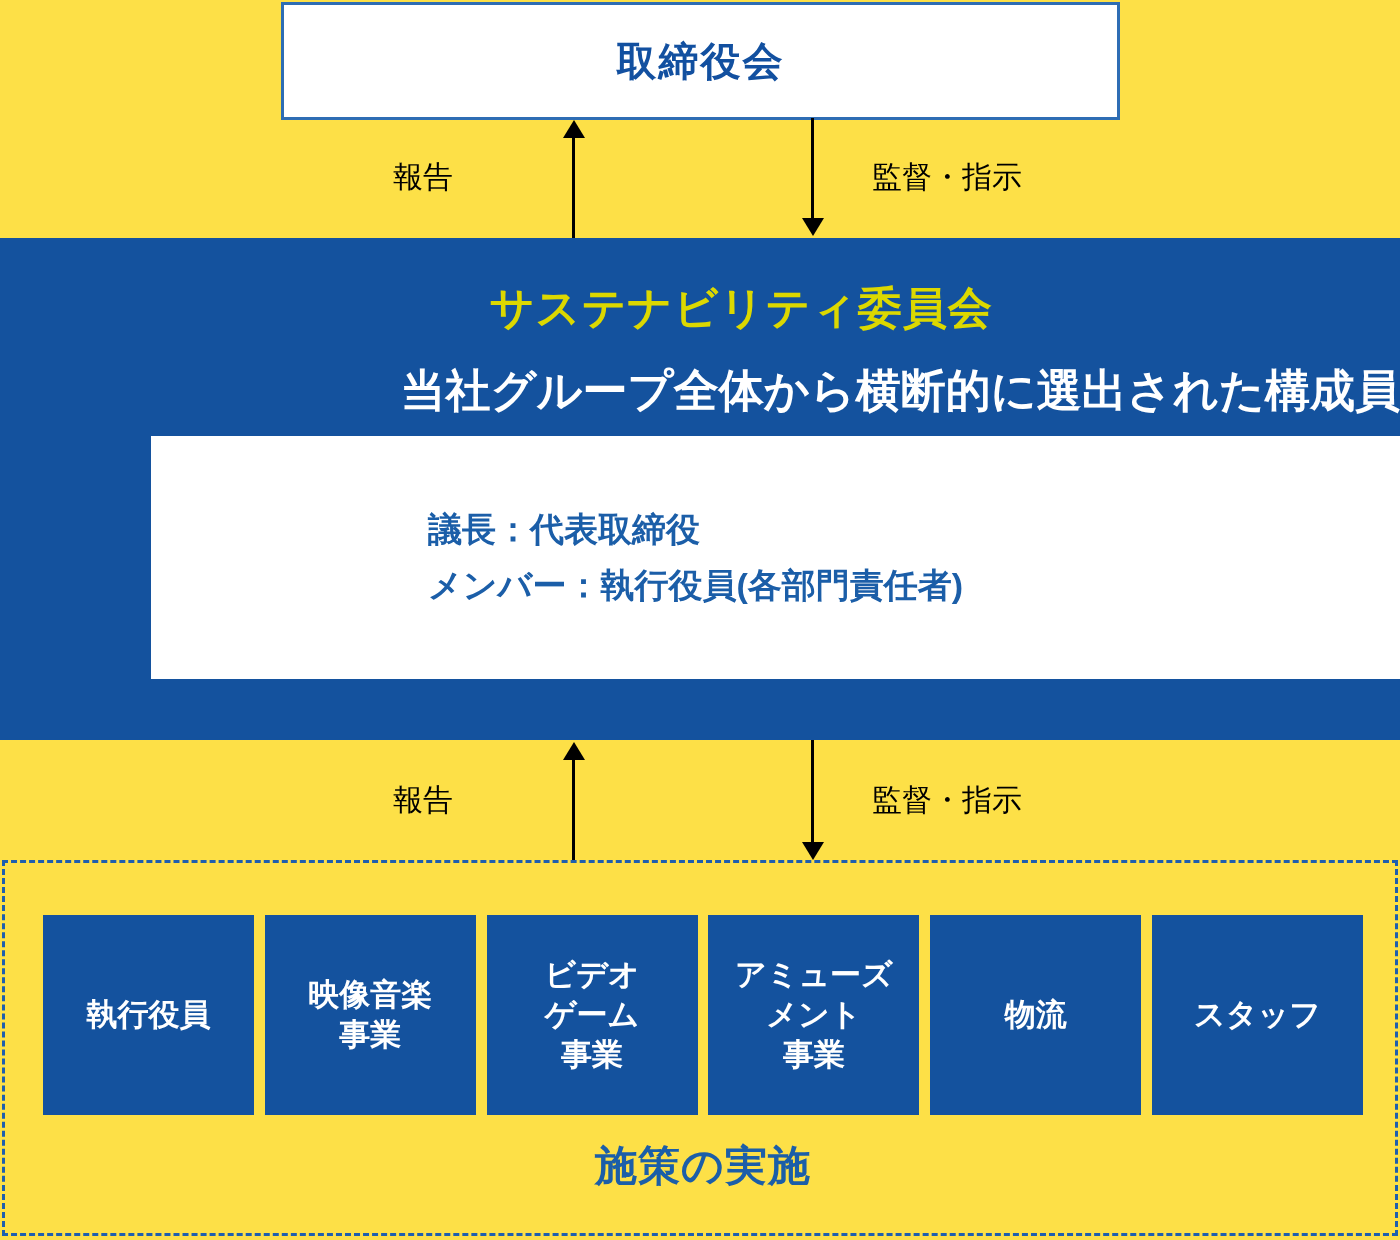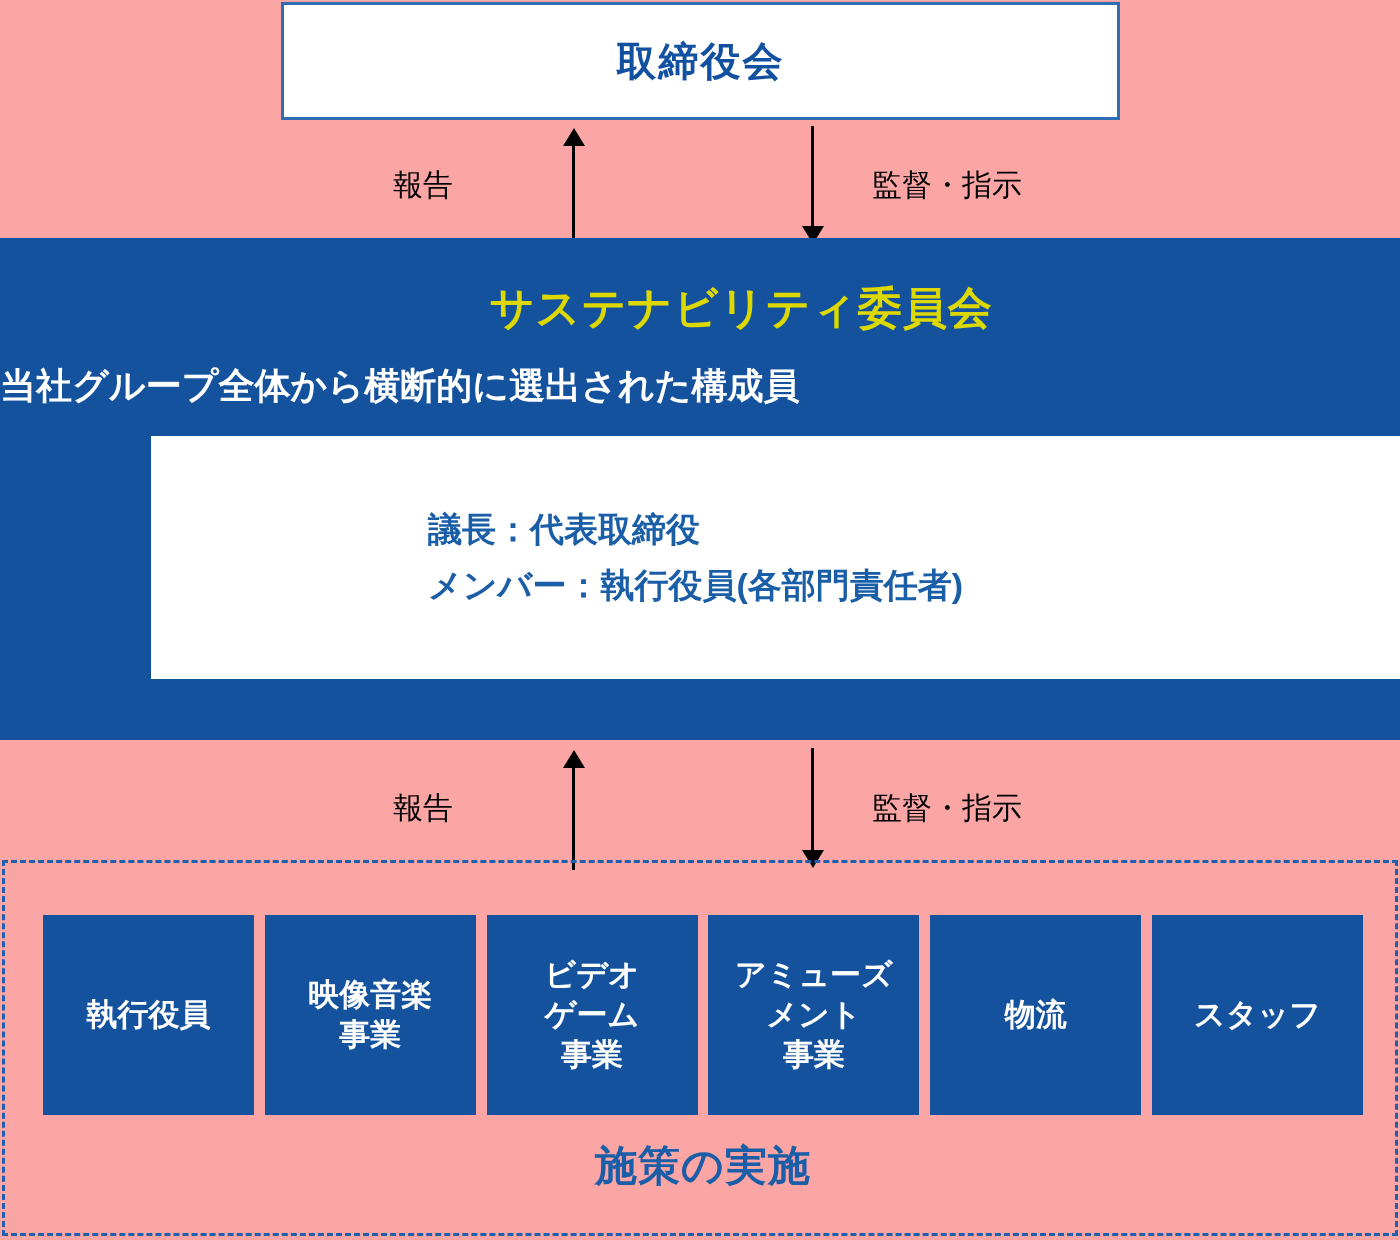--- a/index.html
+++ b/index.html
@@ -8,21 +8,21 @@
     background: #ffffff;
   }
   body {
     font-family: "Liberation Sans", "DejaVu Sans", sans-serif;
     -webkit-font-smoothing: antialiased;
   }
   #canvas {
     position: relative;
     width: 1400px;
     height: 1240px;
-    background: #fca5a5;
+    background: #fde047;
     overflow: hidden;
   }
 
   
   .board-box {
     position: absolute;
     left: 281px;
     top: 2px;
     width: 839px;
     height: 118px;
@@ -39,21 +39,20 @@
     font-weight: 700;
     letter-spacing: 2px;
     line-height: 1;
   }
 
   
   .arrow-group {
     position: absolute;
     left: 0;
     width: 1180px;
-    margin-top: 8px;
   }
   .arrow-up, .arrow-down {
     position: absolute;
     width: 3px;
     background: #000000;
   }
   .arrowhead {
     position: absolute;
     width: 0;
     height: 0;
@@ -95,23 +94,23 @@
     font-weight: 700;
     letter-spacing: 1px;
     line-height: 1;
     padding-left: 41px;
   }
   .committee-subtitle {
     position: absolute;
     left: 0;
     top: 130px;
     width: 1400px;
-    text-align: left;
+    text-align: right;
     color: #ffffff;
-    font-size: 36px;
+    font-size: 45px;
     font-weight: 700;
     letter-spacing: 0px;
     line-height: 1;
   }
   .committee-inner {
     position: absolute;
     left: 151px;
     top: 198px;
     width: 1314px;
     height: 243px;

